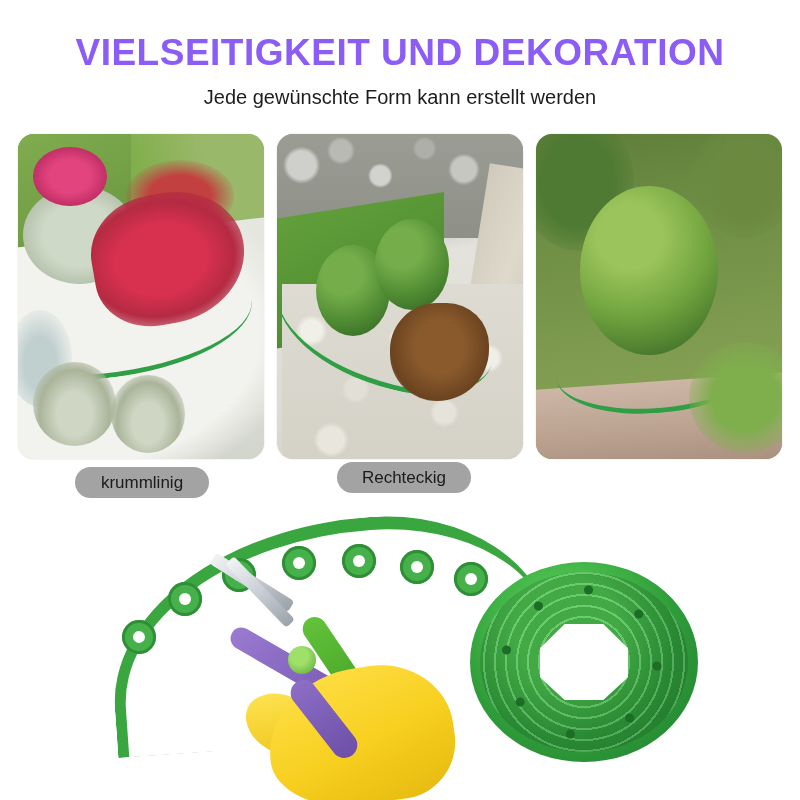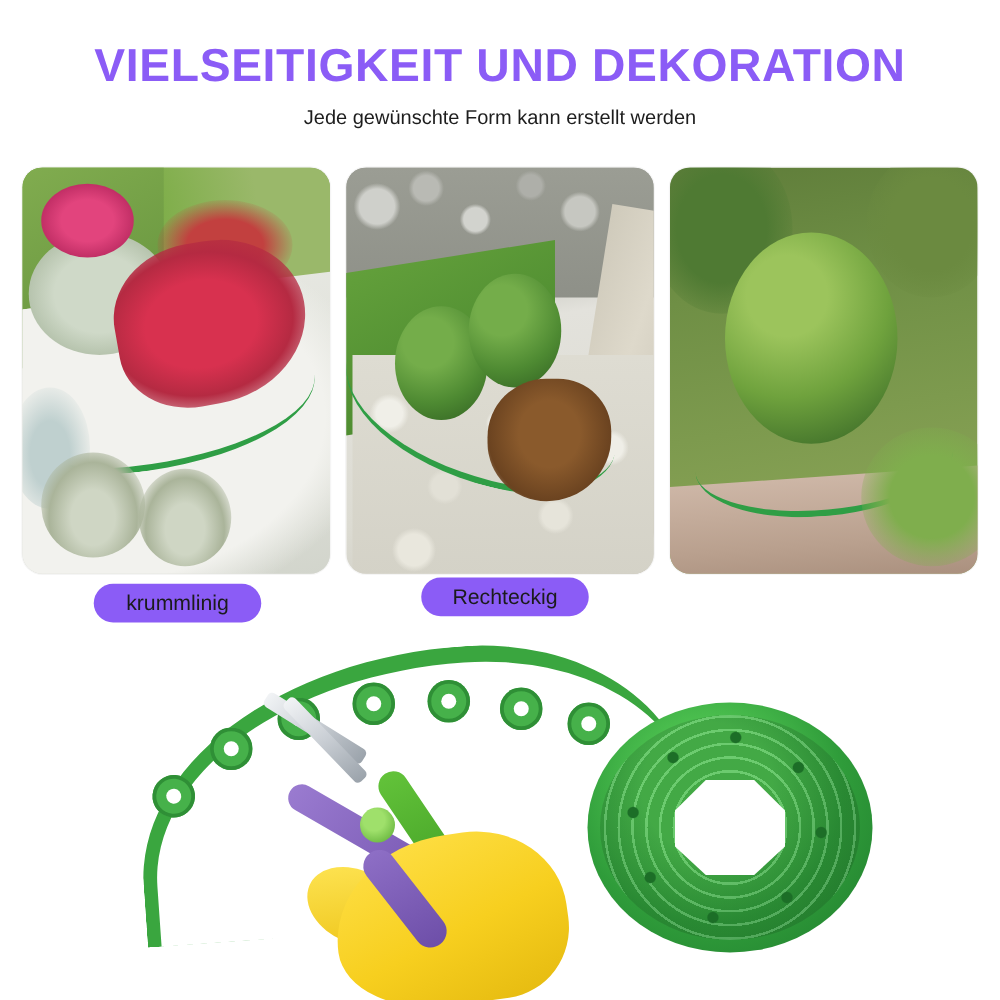--- a/index.html
+++ b/index.html
@@ -34,21 +34,21 @@
     letter-spacing: 0.5px;
     color: #8b5cf6;
     line-height: 1.05;
   }
   .subhead {
     position: absolute;
     top: 86px;
     left: 0;
     width: 800px;
     text-align: center;
-    font-size: 16px;
+    font-size: 20px;
     font-weight: normal;
     color: #1d1d1d;
   }
 
   
   .cards {
     position: absolute;
     top: 134px;
     left: 18px;
     width: 764px;
@@ -221,21 +221,21 @@
     border-bottom: 5px solid #2f9e45;
     border-radius: 0 0 55% 45%;
     transform: rotate(-3deg);
   }
 
   
   .pill {
     position: absolute;
     height: 31px;
     border-radius: 16px;
-    background: #8b5cf6;
+    background: #a3a3a3;
     color: #1b1b1b;
     font-size: 17px;
     display: flex;
     align-items: center;
     justify-content: center;
     white-space: nowrap;
   }
   .pill-1 { top: 467px; left: 75px;  width: 134px; }
   .pill-2 { top: 462px; left: 337px; width: 134px; }
   .pill-3 { top: 464px; left: 594px; width: 134px; }

